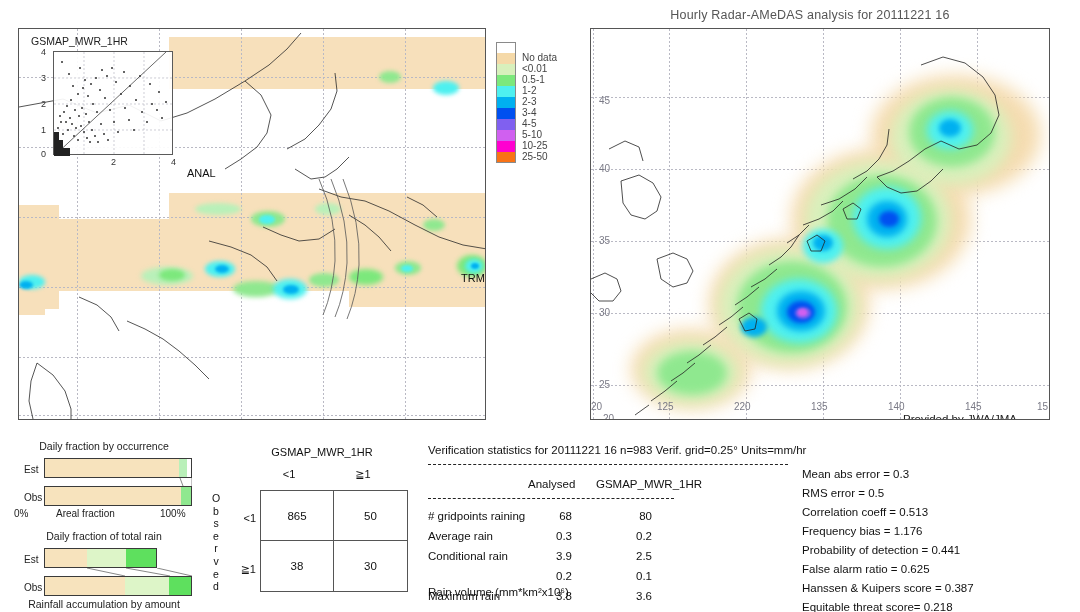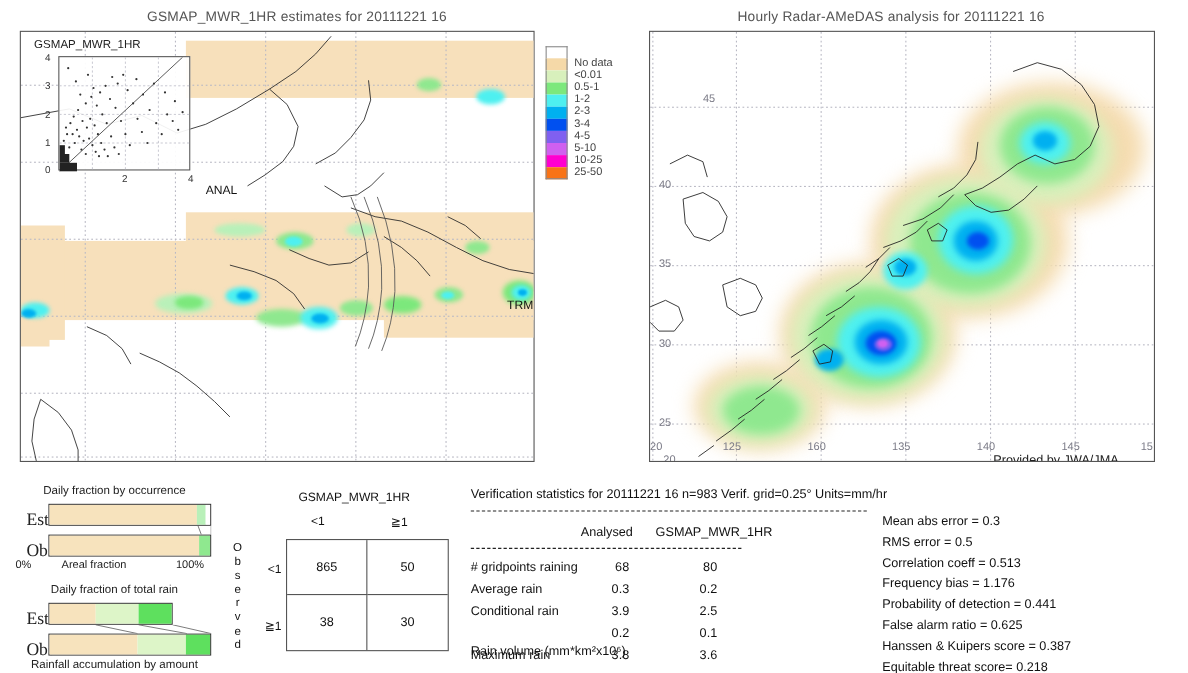--- a/index.html
+++ b/index.html
@@ -116,21 +116,21 @@
   }
 
   
   .barchart { position: absolute; }
   .bc-title {
     position: absolute; left: 0; width: 100%;
     text-align: center; font-size: 10.5px; color: #222;
     white-space: nowrap;
   }
   .bc-rowlabel {
-    position: absolute; font-size: 16px; color: #222; font-family: Liberation Serif, serif;
+    position: absolute; font-size: 10px; color: #222;
   }
   .bc-track {
     position: absolute;
     border: 1px solid #3a3a3a;
     display: flex;
     background: #ffffff;
   }
   .bc-seg { height: 100%; }
   .bc-axis { position: absolute; font-size: 10px; color: #222; white-space: nowrap; }
 
@@ -183,21 +183,20 @@
   .stat-row-label { position: absolute; left: 0; font-size: 11.5px; color: #111; white-space: nowrap; }
   .stat-val-a { position: absolute; left: 104px; width: 40px; text-align: right; font-size: 11.5px; color: #111; }
   .stat-val-b { position: absolute; left: 184px; width: 40px; text-align: right; font-size: 11.5px; color: #111; }
   .score-row { position: absolute; left: 374px; font-size: 11.5px; color: #111; white-space: nowrap; }
 </style>
 </head>
 <body>
 
 <div class="page">
 
-  <div class="panel-title" id="title-left">GSMAP_MWR_1HR estimates for 20111221 16</div>
   <div class="panel-title" id="title-right">Hourly Radar-AMeDAS analysis for 20111221 16</div>
 
   <div class="map-frame" id="map-left">
 
     <div class="swath" style="left:150px; top:8px; width:318px; height:52px;"></div>
     <div class="swath" style="left:0px; top:190px; width:468px; height:72px;"></div>
     <div class="swath" style="left:0px; top:176px; width:40px; height:104px;"></div>
     <div class="swath" style="left:150px; top:164px; width:318px; height:34px;"></div>
     <div class="swath" style="left:330px; top:236px; width:138px; height:42px;"></div>
     <div class="swath" style="left:0px; top:262px; width:26px; height:24px;"></div>
@@ -468,30 +467,30 @@
         <path d="M30,152 L48,146 L62,154 L70,168 L66,182 L54,190 L40,186 L32,174 Z"></path>
         <path d="M18,120 L34,112 L48,118 L52,132"></path>
         <path d="M66,230 L82,224 L96,230 L102,242 L96,254 L82,258 L70,250 Z"></path>
         <path d="M148,290 L158,284 L166,290 L164,300 L154,302 Z"></path>
         <path d="M216,212 L226,206 L234,212 L230,222 L220,222 Z"></path>
         <path d="M252,180 L262,174 L270,180 L266,190 L256,190 Z"></path>
         <path d="M0,250 L14,244 L26,250 L30,262 L22,272 L8,272 L0,264"></path>
       </g>
     </svg>
 
-    <div class="axlabel" style="left:8px; top:56px;margin-left:40px;">45</div>
+    <div class="axlabel" style="left:8px; top:66px;">45</div>
     <div class="axlabel" style="left:8px; top:134px;">40</div>
     <div class="axlabel" style="left:8px; top:206px;">35</div>
     <div class="axlabel" style="left:8px; top:278px;">30</div>
     <div class="axlabel" style="left:8px; top:350px;">25</div>
 
     <div class="axlabel" style="left:0px; top:372px;">20</div>
     <div class="axlabel" style="left:12px; top:384px;">20</div>
     <div class="axlabel" style="left:66px; top:372px;">125</div>
-    <div class="axlabel" style="left:143px; top:372px;">160</div>
+    <div class="axlabel" style="left:143px; top:372px;">220</div>
     <div class="axlabel" style="left:220px; top:372px;">135</div>
     <div class="axlabel" style="left:297px; top:372px;">140</div>
     <div class="axlabel" style="left:374px; top:372px;">145</div>
     <div class="axlabel" style="left:446px; top:372px;">15</div>
 
     <div class="credit" style="left:312px; top:384px;">Provided by JWA/JMA</div>
   </div>
 
   <div class="barchart" id="occ-chart" style="left:8px; top:440px; width:192px; height:82px;">
     <div class="bc-title" style="top:0;">Daily fraction by occurrence</div>

